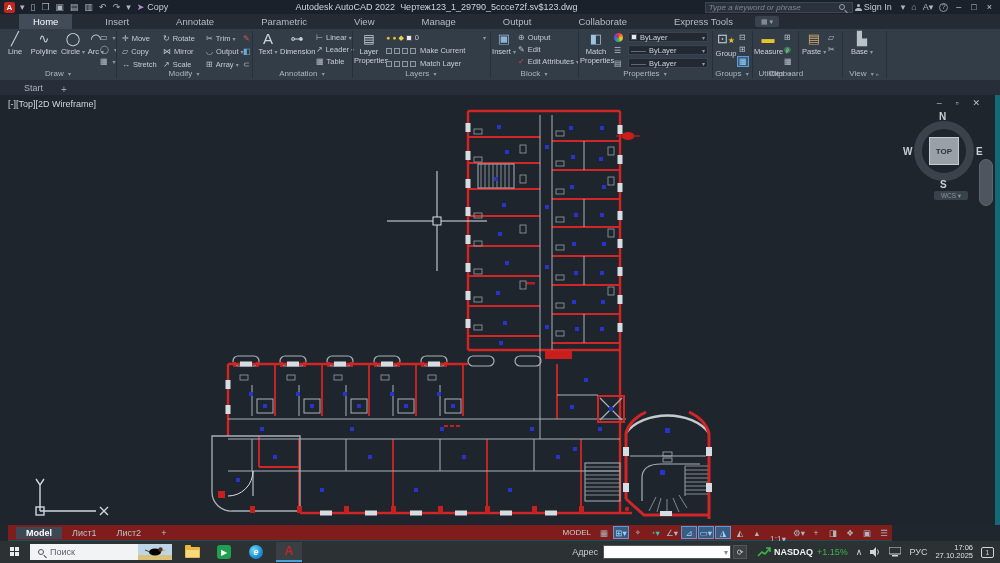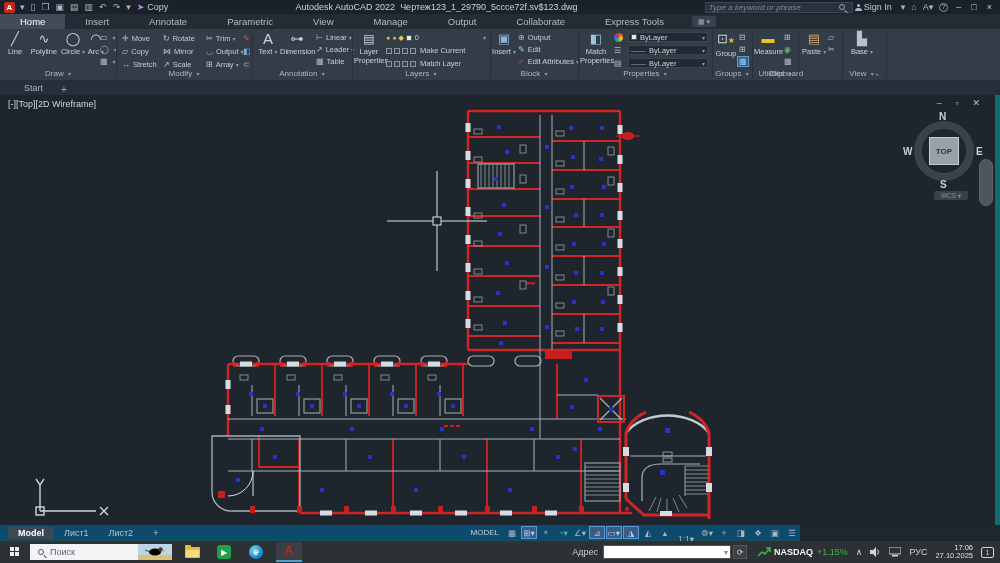--- a/index.html
+++ b/index.html
@@ -21,21 +21,21 @@
     font-size:8px; display:flex; align-items:center; padding:0 3px; font-style:italic; }
   .mag { width:6px; height:6px; border:1.2px solid #98a2ac; border-radius:50%; position:relative; margin:0 4px; }
   .mag::after { content:""; position:absolute; width:4px; height:1.2px; background:#98a2ac; transform:rotate(45deg); left:4px; top:6px; }
   .person { width:7px; height:7px; position:relative; margin:0 2px; }
   .person::before { content:""; position:absolute; width:3px; height:3px; background:#aeb6bf; border-radius:50%; left:2px; top:0; }
   .person::after { content:""; position:absolute; width:7px; height:3px; background:#aeb6bf; border-radius:3px 3px 0 0; top:4px; }
   .winbtn { color:#c3cad1; font-size:9px; margin:0 5px; }
 
   
   #tabrow { left:0; top:14px; width:1000px; height:15px; background:#242b35; display:flex; align-items:flex-end; font-size:9.5px; }
-  .rtab { padding:2px 20px; color:#b4bcc4; height:15px; display:flex; align-items:center; }
+  .rtab { padding:2px 14px; color:#b4bcc4; height:15px; display:flex; align-items:center;margin-left:19px; }
   .rtab.active { background:#3c4document; background:#3d4document; background:#414c58; color:#fff; }
   .rtab-extra { width:24px; height:11px; background:#39424d; border-radius:2px; margin-left:8px; margin-bottom:2px;
     color:#9aa3ad; font-size:7px; display:flex; align-items:center; justify-content:center; }
 
   
   #ribbon { left:0; top:29px; width:1000px; height:51px; background:#333d48; font-size:8px; color:#ccd3d9; }
   .psep { position:absolute; top:2px; width:1px; height:47px; background:#27303a; }
   .plabel { position:absolute; top:40px; height:11px; font-size:8px; color:#aeb6be; text-align:center; }
   .bb { position:absolute; top:2px; text-align:center; color:#ccd3d9; font-size:7.5px; line-height:9px; }
   .bb .gi { font-size:13px; line-height:16px; display:block; color:#ccd3d9; }
@@ -65,21 +65,21 @@
   .ring { position:absolute; left:8px; top:8px; width:60px; height:60px; border:8px solid #3a424c; border-radius:50%; }
   .cdir { position:absolute; color:#c8cfd6; font-weight:bold; font-size:10px; }
   .topbox { position:absolute; left:23px; top:24px; width:30px; height:28px; background:#99a0a7; border:1px solid #c3cad0;
     color:#2e343b; font-size:8px; font-weight:bold; display:flex; align-items:center; justify-content:center; }
   #wcsbtn { right:32px; top:96px; width:34px; height:9px; background:#39414b; border-radius:2px; color:#8a929b;
     font-size:6.5px; display:flex; align-items:center; justify-content:center; }
   #scrollpill { right:7px; top:64px; width:14px; height:47px; background:#4d565f; border:1px solid #5d6670; border-radius:7px; }
   #tealstrip { right:0px; top:0px; width:5px; height:430px; background:#136a72; }
 
   
-  #statusrow { left:0; top:525px; width:800px; height:16px; background:#0c4a6e; display:flex; align-items:center; font-size:9px; border-bottom:1px solid #1a4e59; }
+  #statusrow { left:8px; top:525px; width:884px; height:16px; background:#7f1d1d; display:flex; align-items:center; font-size:9px; border-bottom:1px solid #1a4e59; }
   .ltab { padding:1px 10px; color:#b9c1c8; }
   .ltab.active { background:#3d4854; color:#fff; font-weight:bold; }
   #statusicons { margin-left:auto; display:flex; align-items:center; }
   .sic { width:16px; height:13px; display:flex; align-items:center; justify-content:center; color:#aeb6bf; font-size:8.5px; margin-left:1px; }
   .sic.active { background:#3a5c82; border:1px solid #5a9bd5; color:#9fd0f5; }
   .sic.teal { color:#3fbfb0; }
 
   
   #taskbar { left:0; top:541px; width:1000px; height:22px; background:#2c3134; display:flex; align-items:center; }
   #startbtn { width:30px; height:22px; display:flex; align-items:center; justify-content:center; }

